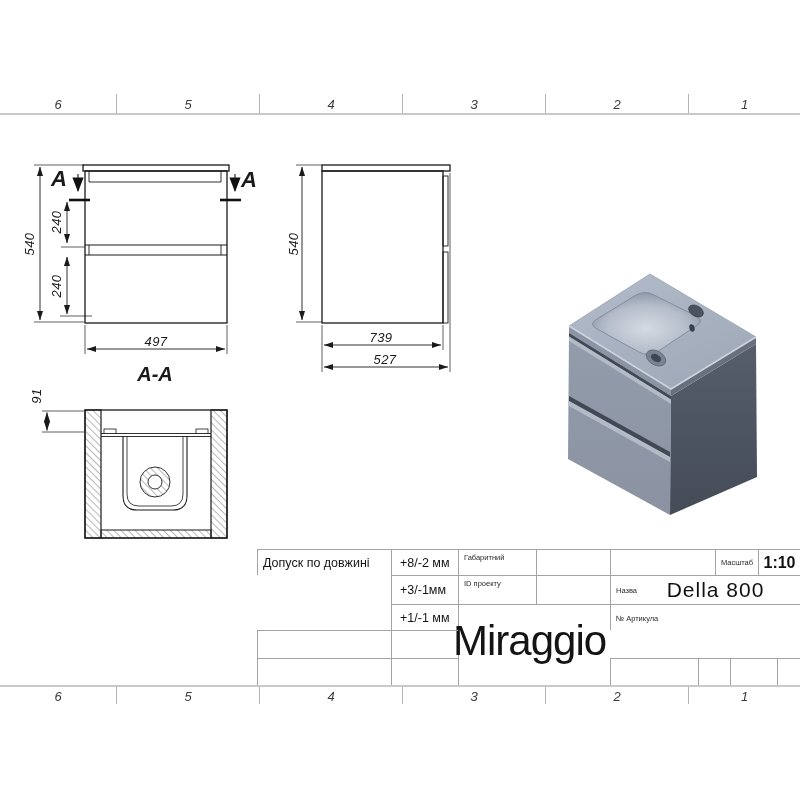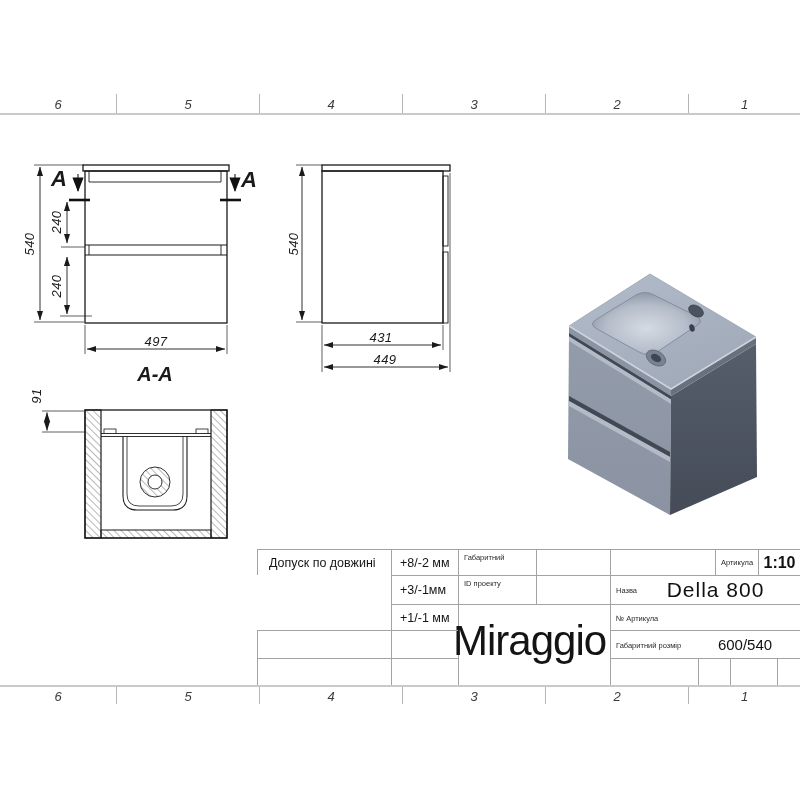--- a/index.html
+++ b/index.html
@@ -22,21 +22,21 @@
       font-style:italic;color:#1a1a1a;}
   .hdim{font-size:13px;transform:translate(-50%,-50%);letter-spacing:0.5px;}
   .vdim{font-size:13px;transform:translate(-50%,-50%) rotate(-90deg);letter-spacing:0.5px;}
   .marker-letter{font-size:22px;font-weight:600;transform:translate(-50%,-50%);}
   .view-title{font-size:20px;font-weight:600;transform:translate(-50%,-50%);}
 
   
   #title-block{position:absolute;left:257px;top:549px;width:543px;height:136px;}
   .tb-cell{position:absolute;box-sizing:border-box;
            border-left:1px solid #a3a3a3;border-top:1px solid #a3a3a3;}
-  .tb-tol-label{display:flex;align-items:center;padding-left:11px;font-size:12.5px;color:#151515;}
+  .tb-tol-label{display:flex;align-items:center;padding-left:5px;font-size:12.5px;color:#151515;}
   .tb-tol-value{display:flex;align-items:center;padding-left:8px;font-size:12.5px;color:#151515;}
   .tb-tiny{position:absolute;left:5px;top:3px;font-size:7.5px;color:#2a2a2a;white-space:nowrap;}
   .tb-tiny-mid{position:absolute;left:5px;top:50%;transform:translateY(-50%);
                font-size:7.5px;color:#2a2a2a;white-space:nowrap;}
   .tb-scale-label{display:flex;align-items:center;justify-content:center;
                   font-size:7.5px;color:#2a2a2a;}
   .tb-scale-value{display:flex;align-items:center;justify-content:center;
                   font-size:16px;font-weight:700;color:#111;}
   .tb-name-value{position:absolute;left:30px;right:10px;top:0;bottom:0;display:flex;
                  align-items:center;justify-content:center;font-size:21px;color:#111;
@@ -192,34 +192,34 @@
   </svg>
 
   <span class="vdim" style="left:29px;top:244px">540</span>
   <span class="vdim" style="left:56px;top:222px">240</span>
   <span class="vdim" style="left:56px;top:286px">240</span>
   <span class="hdim" style="left:156px;top:341px">497</span>
   <span class="marker-letter" style="left:59px;top:179px">A</span>
   <span class="marker-letter" style="left:249px;top:180px">A</span>
   <span class="view-title" style="left:155px;top:374px">A-A</span>
   <span class="vdim" style="left:293px;top:244px">540</span>
-  <span class="hdim" style="left:381px;top:337px">431</span>
-  <span class="hdim" style="left:385px;top:359px">449</span>
+  <span class="hdim" style="left:381px;top:337px">739</span>
+  <span class="hdim" style="left:385px;top:359px">527</span>
   <span class="vdim" style="left:36px;top:396px">91</span>
 
   <div id="title-block">
 
     <div class="tb-cell tb-tol-label" style="left:0;top:0;width:134px;height:26px">Допуск по довжині</div>
     <div class="tb-cell tb-tol-value" style="left:134px;top:0;width:67px;height:26px">+8/-2 мм</div>
     <div class="tb-cell" style="left:201px;top:0;width:78px;height:26px">
       <span class="tb-tiny">Габаритний</span>
     </div>
     <div class="tb-cell" style="left:279px;top:0;width:74px;height:26px"></div>
     <div class="tb-cell" style="left:353px;top:0;width:105px;height:26px"></div>
-    <div class="tb-cell tb-scale-label" style="left:458px;top:0;width:43px;height:26px">Артикула</div>
+    <div class="tb-cell tb-scale-label" style="left:458px;top:0;width:43px;height:26px">Масштаб</div>
     <div class="tb-cell tb-scale-value" style="left:501px;top:0;width:42px;height:26px">1:10</div>
 
     <div class="tb-cell tb-tol-value" style="left:134px;top:26px;width:67px;height:29px">+3/-1мм</div>
     <div class="tb-cell" style="left:201px;top:26px;width:78px;height:29px">
       <span class="tb-tiny">ID проекту</span>
     </div>
     <div class="tb-cell" style="left:279px;top:26px;width:74px;height:29px"></div>
     <div class="tb-cell" style="left:353px;top:26px;width:190px;height:29px">
       <span class="tb-tiny-mid">Назва</span>
       <span class="tb-name-value">Della 800</span>
@@ -228,24 +228,20 @@
     <div class="tb-cell tb-tol-value" style="left:134px;top:55px;width:67px;height:26px">+1/-1 мм</div>
     <div class="tb-cell" style="left:353px;top:55px;width:190px;height:26px">
       <span class="tb-tiny-mid">№ Артикула</span>
     </div>
     <div class="tb-cell" style="left:201px;top:55px;width:152px;height:81px">
       <span class="tb-brand">Miraggio</span>
     </div>
 
     <div class="tb-cell" style="left:0;top:81px;width:134px;height:28px"></div>
     <div class="tb-cell" style="left:134px;top:81px;width:67px;height:28px"></div>
-    <div class="tb-cell" style="left:353px;top:81px;width:190px;height:28px">
-      <span class="tb-tiny-mid">Габаритний розмір</span>
-      <span class="tb-size-value">600/540</span>
-    </div>
 
     <div class="tb-cell" style="left:0;top:109px;width:134px;height:27px"></div>
     <div class="tb-cell" style="left:134px;top:109px;width:67px;height:27px"></div>
     <div class="tb-cell" style="left:353px;top:109px;width:88px;height:27px"></div>
     <div class="tb-cell" style="left:441px;top:109px;width:32px;height:27px"></div>
     <div class="tb-cell" style="left:473px;top:109px;width:47px;height:27px"></div>
     <div class="tb-cell" style="left:520px;top:109px;width:23px;height:27px"></div>
   </div>
 
   <div class="ruler ruler-bottom">

